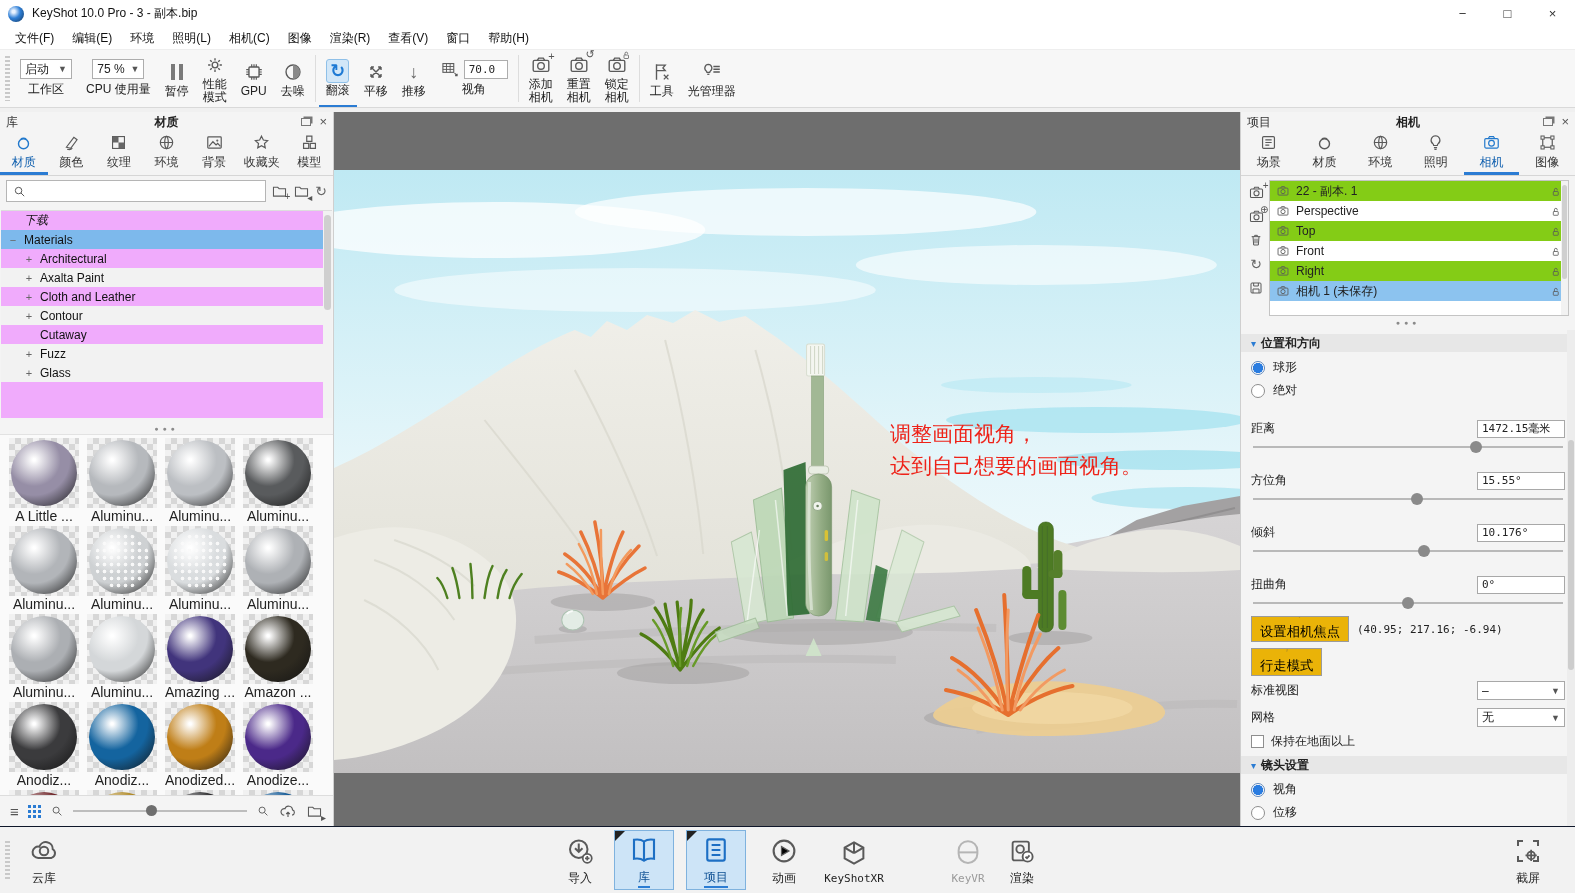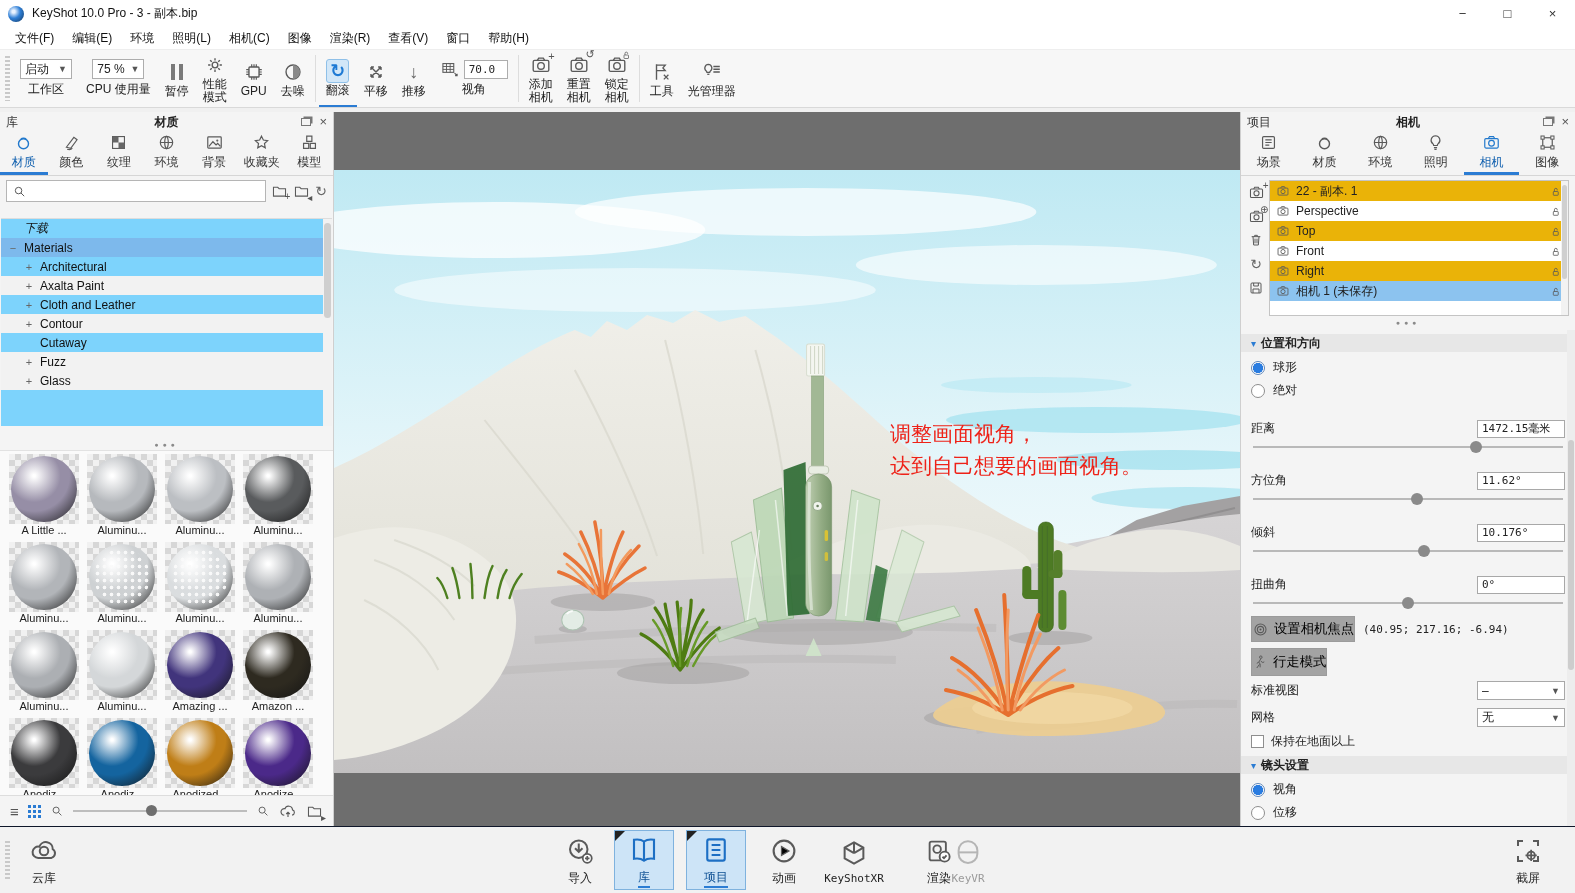--- a/index.html
+++ b/index.html
@@ -45,76 +45,76 @@
   .float-ic { width:10px; height:8px; border:1px solid #777; box-shadow:2px -2px 0 -0.5px #777; }
   .close-ic { font-size:13px; color:#555; line-height:10px; }
   .tabs { height:44px; display:flex; border-bottom:1px solid #d6d6d6; background:#f4f4f4; }
   .tab { flex:1; display:flex; flex-direction:column; align-items:center; justify-content:center; gap:2px; color:#333; border-bottom:3px solid transparent; }
   .tab.active { border-bottom-color:#2b7cd3; color:#0f5fae; }
   .tab.active .ic use { stroke:#2178cc; }
   
   .searchrow { height:30px; display:flex; align-items:center; padding:0 6px; gap:5px; }
   .searchbox { flex:1; height:22px; border:1px solid #b5b5b5; background:#fff; display:flex; align-items:center; padding:0 5px; gap:4px; color:#999; }
   
-  .tree { height:208px; background:#7dd3fc; border-top:1px solid #ddd; overflow:hidden; position:relative; margin:12px 1px; }
+  .tree { height:208px; background:#f0abfc; border-top:1px solid #ddd; overflow:hidden; position:relative; margin:4px 1px; }
   .tree-row { height:19px; display:flex; align-items:center; padding-left:6px; gap:5px; }
   .tree-row.alt { background:#f2f2f2; }
   .tree-row.selected { background:#7db9ec; }
   .tree-row .marker { width:12px; text-align:center; color:#666; font-size:11px; }
   .tree-row.italic .lbl { font-style:italic; }
   .tree-row .lbl { color:#111; }
   .tree-row.child { padding-left:22px; }
   .vscroll { position:absolute; right:0; top:0; bottom:0; width:9px; background:#f2f2f2; }
   .vscroll i { position:absolute; left:1px; right:1px; top:4px; height:46%; background:#cfcfcf; border-radius:4px; }
   .splitter { height:12px; display:flex; align-items:center; justify-content:center; color:#8a8a8a; font-size:7px; letter-spacing:4px; }
   
   .thumbs { flex:1; overflow:hidden; position:relative; padding:3px 16px 0 9px; display:flex; flex-wrap:wrap; column-gap:8px; row-gap:2px; align-content:flex-start; background:#fafafa; border-top:1px solid #e2e2e2; }
   .thumb { width:70px; }
   .sq { width:70px; height:70px; position:relative;
         background:linear-gradient(45deg,#d7d7d7 25%,transparent 25%,transparent 75%,#d7d7d7 75%),linear-gradient(45deg,#d7d7d7 25%,#f1f1f1 25%,#f1f1f1 75%,#d7d7d7 75%);
         background-size:12px 12px; background-position:0 0,6px 6px; }
   .sphere { position:absolute; inset:3%; border-radius:50%; }
   .mesh::after { content:""; position:absolute; inset:8%; border-radius:50%;
         background-image:radial-gradient(circle, rgba(250,250,250,.95) 1.5px, transparent 2.2px); background-size:7px 7px; }
-  .tlabel { height:16px; font-size:11px; text-align:center; color:#222; overflow:hidden; white-space:nowrap; }
+  .tlabel { height:16px; font-size:14px; text-align:center; color:#222; overflow:hidden; white-space:nowrap; }
   .libbar { height:31px; border-top:1px solid #ddd; display:flex; align-items:center; padding:0 10px; gap:9px; background:#f4f4f4; color:#666; }
   .libbar .track { flex:1; height:2px; background:#bdbdbd; position:relative; }
   .libbar .knob { position:absolute; top:-5px; width:11px; height:11px; border-radius:50%; background:#6e6e6e; }
   .gridview { width:13px; height:13px; background:
       linear-gradient(#2b7cd3,#2b7cd3); background-size:100% 100%;
       -webkit-mask:repeating-linear-gradient(to right,#000 0 3px,transparent 3px 5px),repeating-linear-gradient(#000 0 3px,transparent 3px 5px); mask-composite:intersect; }
   .listview { font-size:15px; color:#555; line-height:13px; font-weight:bold; }
   
   .viewport { flex:1; background:#6e6e6e; position:relative; }
   .scene { position:absolute; left:0; right:0; top:58px; height:603px; overflow:hidden; }
   .scene svg { width:100%; height:100%; display:block; }
   .anno { position:absolute; left:556px; top:248px; color:#ee2218; font-size:21px; line-height:32px; font-family:"Liberation Serif","DejaVu Serif",serif; }
   
   .cam-area { height:140px; display:flex; padding:4px 2px 0 2px; }
   .cam-strip { width:26px; display:flex; flex-direction:column; align-items:center; gap:7px; padding-top:4px; color:#555; }
   .cam-strip .glyph { font-size:15px; }
   .cam-list { flex:1; border:1px solid #c4c4c4; background:#fff; overflow:hidden; position:relative; margin-right:4px; }
   .cam-row { height:20px; display:flex; align-items:center; gap:6px; padding:0 6px; }
-  .cam-row.alt { background:#eab308; }
+  .cam-row.alt { background:#84cc16; }
   .cam-row.selected { background:#8cc3ef; }
   .cam-row .nm { flex:1; }
   .sections { flex:1; overflow:hidden; padding:2px 10px 0 10px; position:relative; }
   .sec-head { height:18px; background:#e7e7e7; display:flex; align-items:center; gap:5px; font-weight:bold; margin:4px -10px 4px -10px; padding:0 10px; }
   .chev { color:#2b7cd3; font-size:10px; }
   .radio-row { height:23px; display:flex; align-items:center; gap:8px; }
   .radio { width:14px; height:14px; border-radius:50%; border:1px solid #8e8e8e; background:#fff; }
   .radio.on { background:radial-gradient(circle,#2a7ce0 0 58%,#fff 62%); border-color:#5f86b8; }
   .fieldblk { margin-top:16px; }
   .frow { height:21px; display:flex; align-items:center; justify-content:space-between; }
   .finput { width:88px; height:18px; border:1px solid #a8a8a8; background:#fff; font-family:"DejaVu Sans Mono",monospace; font-size:11px; display:flex; align-items:center; padding:0 4px; }
   .slider { height:14px; position:relative; margin:1px 2px 2px 2px; }
   .slider .tr { position:absolute; left:0; right:0; top:6px; height:2px; background:#b9b9b9; }
   .slider .hd { position:absolute; top:1px; width:12px; height:12px; border-radius:50%; background:#8a8a8a; margin-left:-6px; }
   .btnrow { display:flex; align-items:center; gap:8px; margin-top:6px; }
-  .pbtn { border:1px solid #9b9b9b; background:#a3a3a3; height:26px; display:inline-flex; align-items:center; gap:5px; padding:0 0; }
+  .pbtn { border:1px solid #9b9b9b; background:#eab308; height:26px; display:inline-flex; align-items:center; gap:5px; padding:0 8px;flex-direction:column; }
   .coords { font-family:"DejaVu Sans Mono",monospace; font-size:11px; color:#222; }
   .dd-row { height:25px; display:flex; align-items:center; justify-content:space-between; margin-top:2px; }
   .dd-box { width:88px; height:19px; border:1px solid #a8a8a8; background:#fff; display:flex; align-items:center; justify-content:space-between; padding:0 4px; }
   .chk-row { height:22px; display:flex; align-items:center; gap:7px; }
   .chk { width:13px; height:13px; border:1px solid #8e8e8e; background:#fff; }
   .rp-scroll { position:absolute; right:0; top:218px; bottom:0; width:8px; background:#ededed; }
   .rp-scroll i { position:absolute; left:1px; right:1px; top:110px; height:230px; background:#cdcdcd; border-radius:3px; }
   
   .ribbon { height:67px; background:#f2f2f2; border-top:1px solid #0f172a; position:relative; }
   .rb { position:absolute; top:3px; height:60px; display:flex; flex-direction:column; align-items:center; justify-content:center; gap:2px; color:#222; }
@@ -976,21 +976,21 @@
               <div class="finput">1472.15毫米</div>
             </div>
             <div class="slider">
               <div class="tr"></div>
               <div class="hd" style="left: 72%;"></div>
             </div>
           </div>
           <div class="fieldblk">
             <div class="frow">
               <span>方位角</span>
-              <div class="finput">11.62°</div>
+              <div class="finput">15.55°</div>
             </div>
             <div class="slider">
               <div class="tr"></div>
               <div class="hd" style="left: 53%;"></div>
             </div>
           </div>
           <div class="fieldblk">
             <div class="frow">
               <span>倾斜</span>
               <div class="finput">10.176°</div>
@@ -1134,21 +1134,21 @@
     <span class="lbl monolbl">KeyShotXR</span>
   </div>
   <div class="rb disabled" style="left:938px;width:60px">
     <div class="icbox">
         <svg class="ic" width="30" height="30" viewBox="0 0 24 24">
           <use href="#s-vr"></use>
         </svg>
       </div>
     <span class="lbl monolbl">KeyVR</span>
   </div>
-  <div class="rb" style="left:913px;width:52px">
+  <div class="rb" style="left:996px;width:52px">
     <div class="icbox">
         <svg class="ic" width="30" height="30" viewBox="0 0 24 24">
           <use href="#s-render"></use>
         </svg>
       </div>
     <span class="lbl">渲染</span>
   </div>
   <div class="rb" style="left:1502px;width:52px">
     <div class="icbox">
         <svg class="ic" width="30" height="30" viewBox="0 0 24 24">

